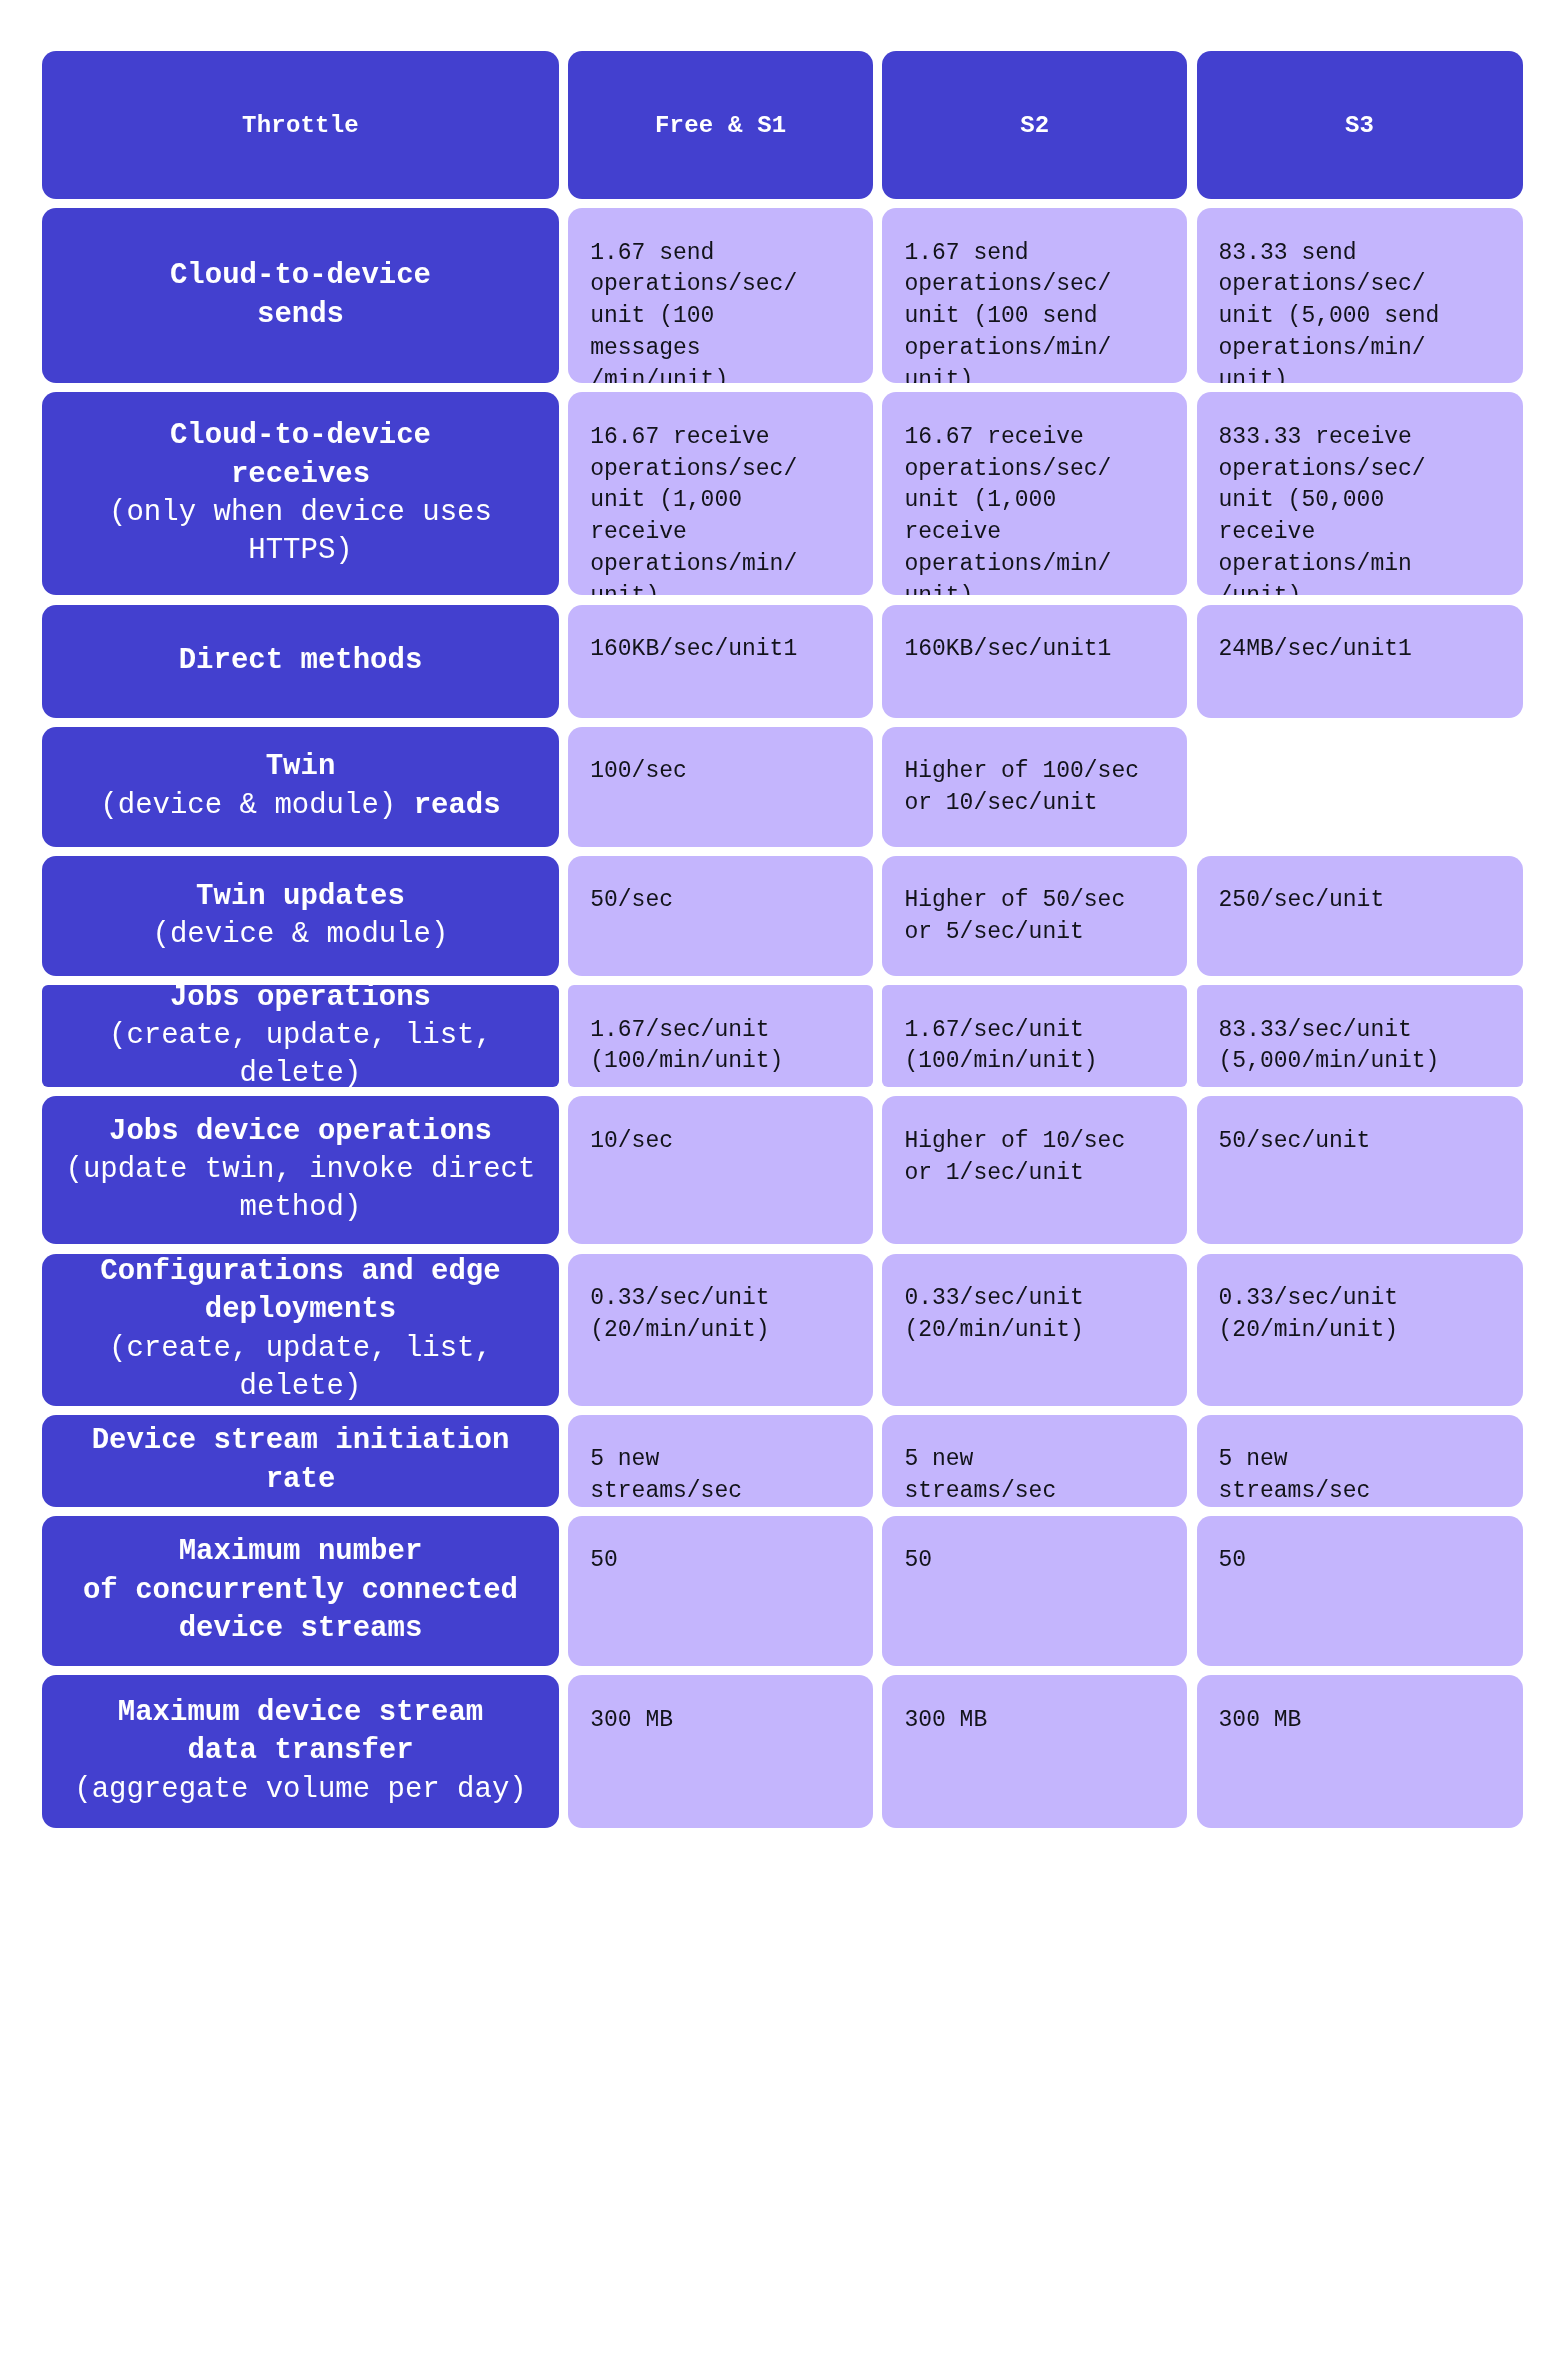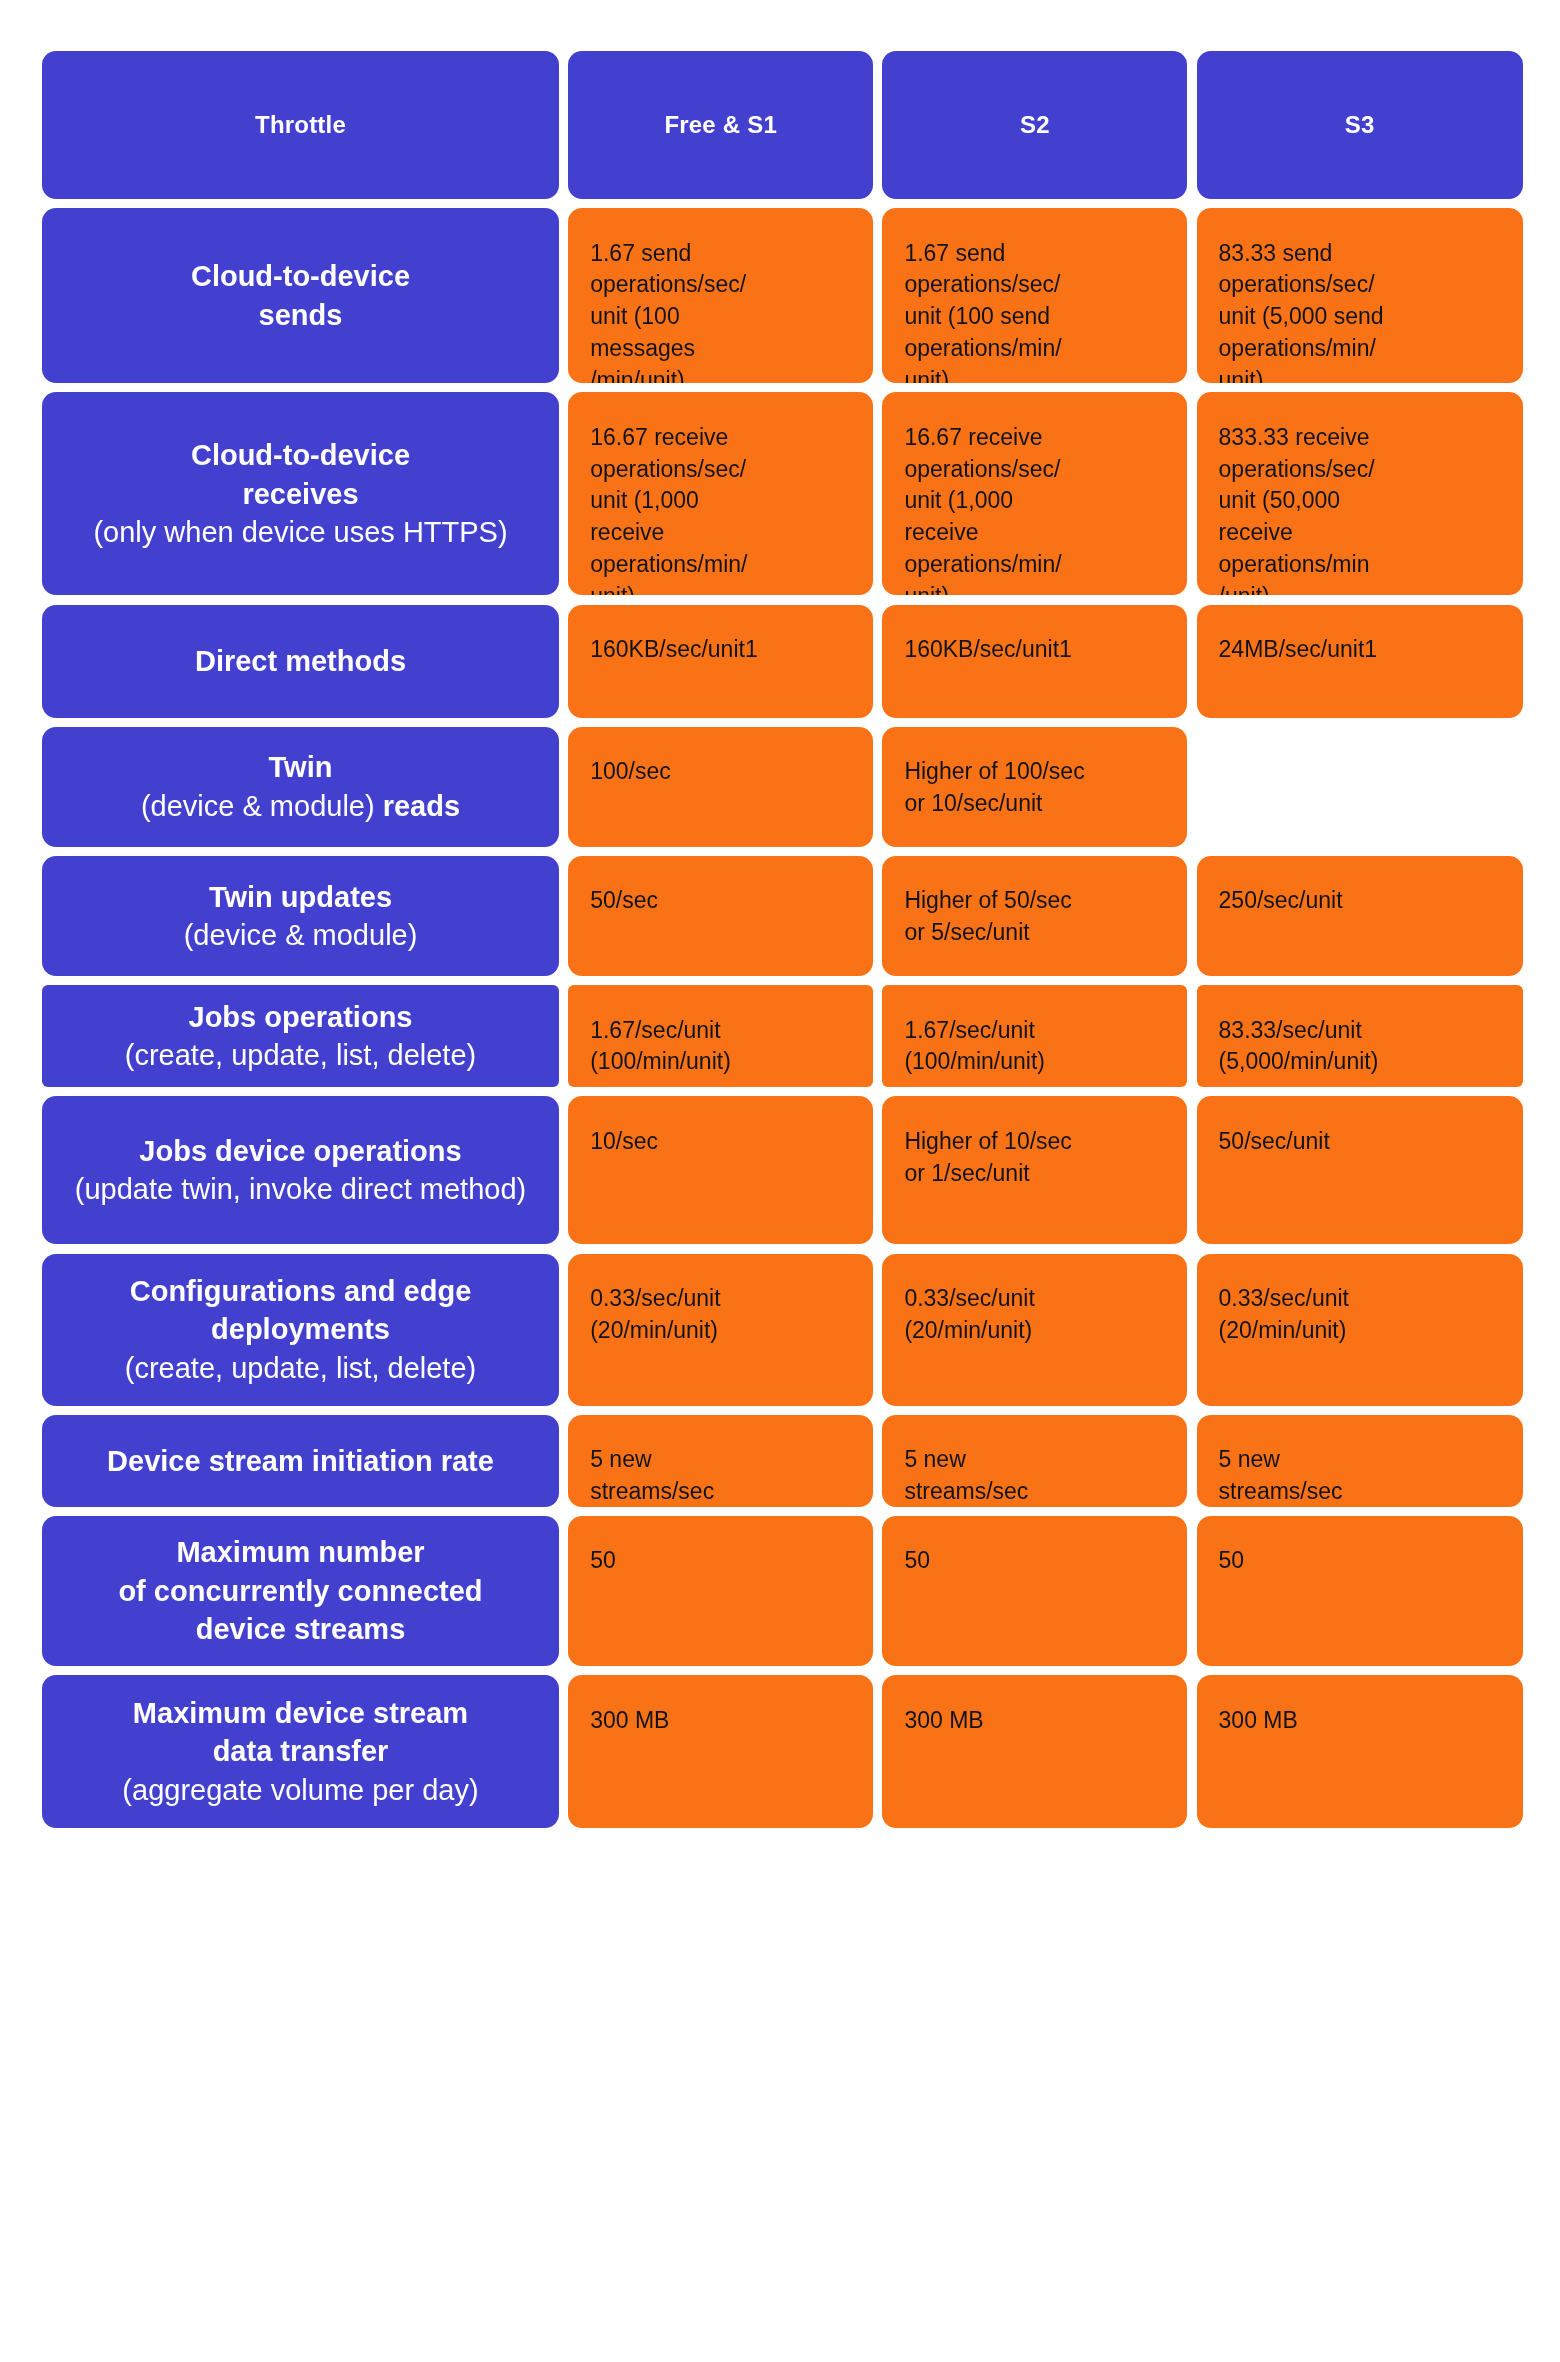--- a/index.html
+++ b/index.html
@@ -8,20 +8,21 @@
     font-family:"Liberation Sans","DejaVu Sans",sans-serif;
     -webkit-font-smoothing:antialiased;
   }
   #table{
     position:absolute;
     left:42px; top:51px;
     width:1479px;
     display:flex;
     flex-direction:column;
     row-gap:9.2px;
+    font-family:Liberation Mono, monospace;
   }
   .row{
     display:flex;
     column-gap:9.2px;
     align-items:stretch;
   }
   .cell{
     border-radius:14px;
     box-sizing:border-box;
   }
@@ -57,21 +58,21 @@
     font-size:29px;
     line-height:1.32;
   }
   .cell.label .lead{font-weight:bold;}
   .cell.label .sub{font-weight:normal;}
   .cell.label .tail{font-weight:bold;}
   .cell.label .line{display:block;}
 
   
   .cell.data{
-    background:#f97316;
+    background:#c4b5fd;
     color:#12131a;
     padding:29.5px 22px 22px 22px;
     font-size:23px;
     line-height:1.38;
     font-weight:normal;
     white-space:pre-line;
     overflow:hidden;
   }
 
   

